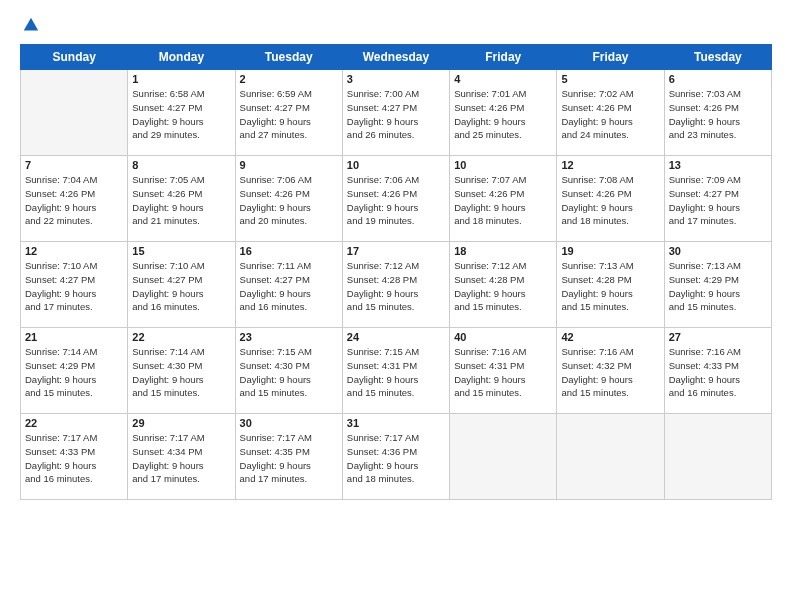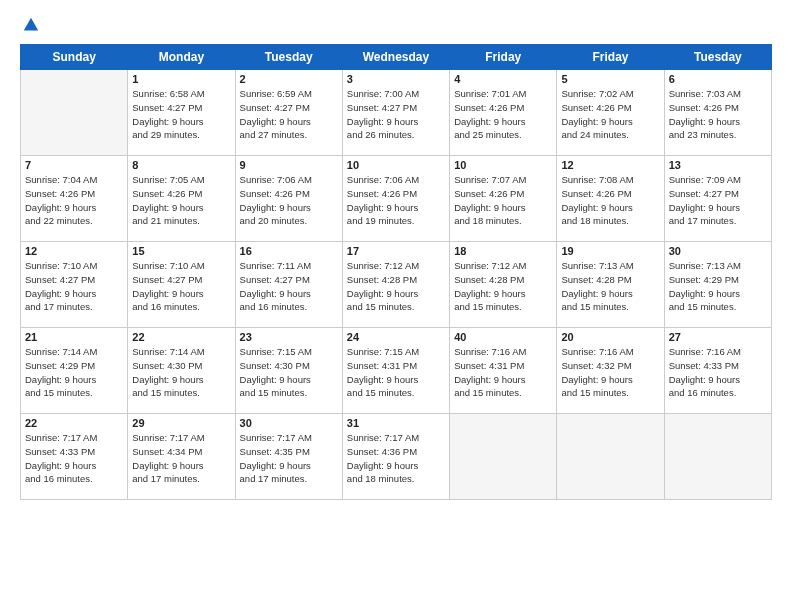--- a/index.html
+++ b/index.html
@@ -235,21 +235,21 @@
           </td>
           <td>
             <span class="day-number">24</span>
             <div class="day-info">Sunrise: 7:15 AM<br>Sunset: 4:31 PM<br>Daylight: 9 hours<br>and 15 minutes.</div>
           </td>
           <td>
             <span class="day-number">40</span>
             <div class="day-info">Sunrise: 7:16 AM<br>Sunset: 4:31 PM<br>Daylight: 9 hours<br>and 15 minutes.</div>
           </td>
           <td>
-            <span class="day-number">20</span>
+            <span class="day-number">42</span>
             <div class="day-info">Sunrise: 7:16 AM<br>Sunset: 4:32 PM<br>Daylight: 9 hours<br>and 15 minutes.</div>
           </td>
           <td>
             <span class="day-number">27</span>
             <div class="day-info">Sunrise: 7:16 AM<br>Sunset: 4:33 PM<br>Daylight: 9 hours<br>and 16 minutes.</div>
           </td>
         </tr>
         <tr>
           <td>
             <span class="day-number">22</span>

